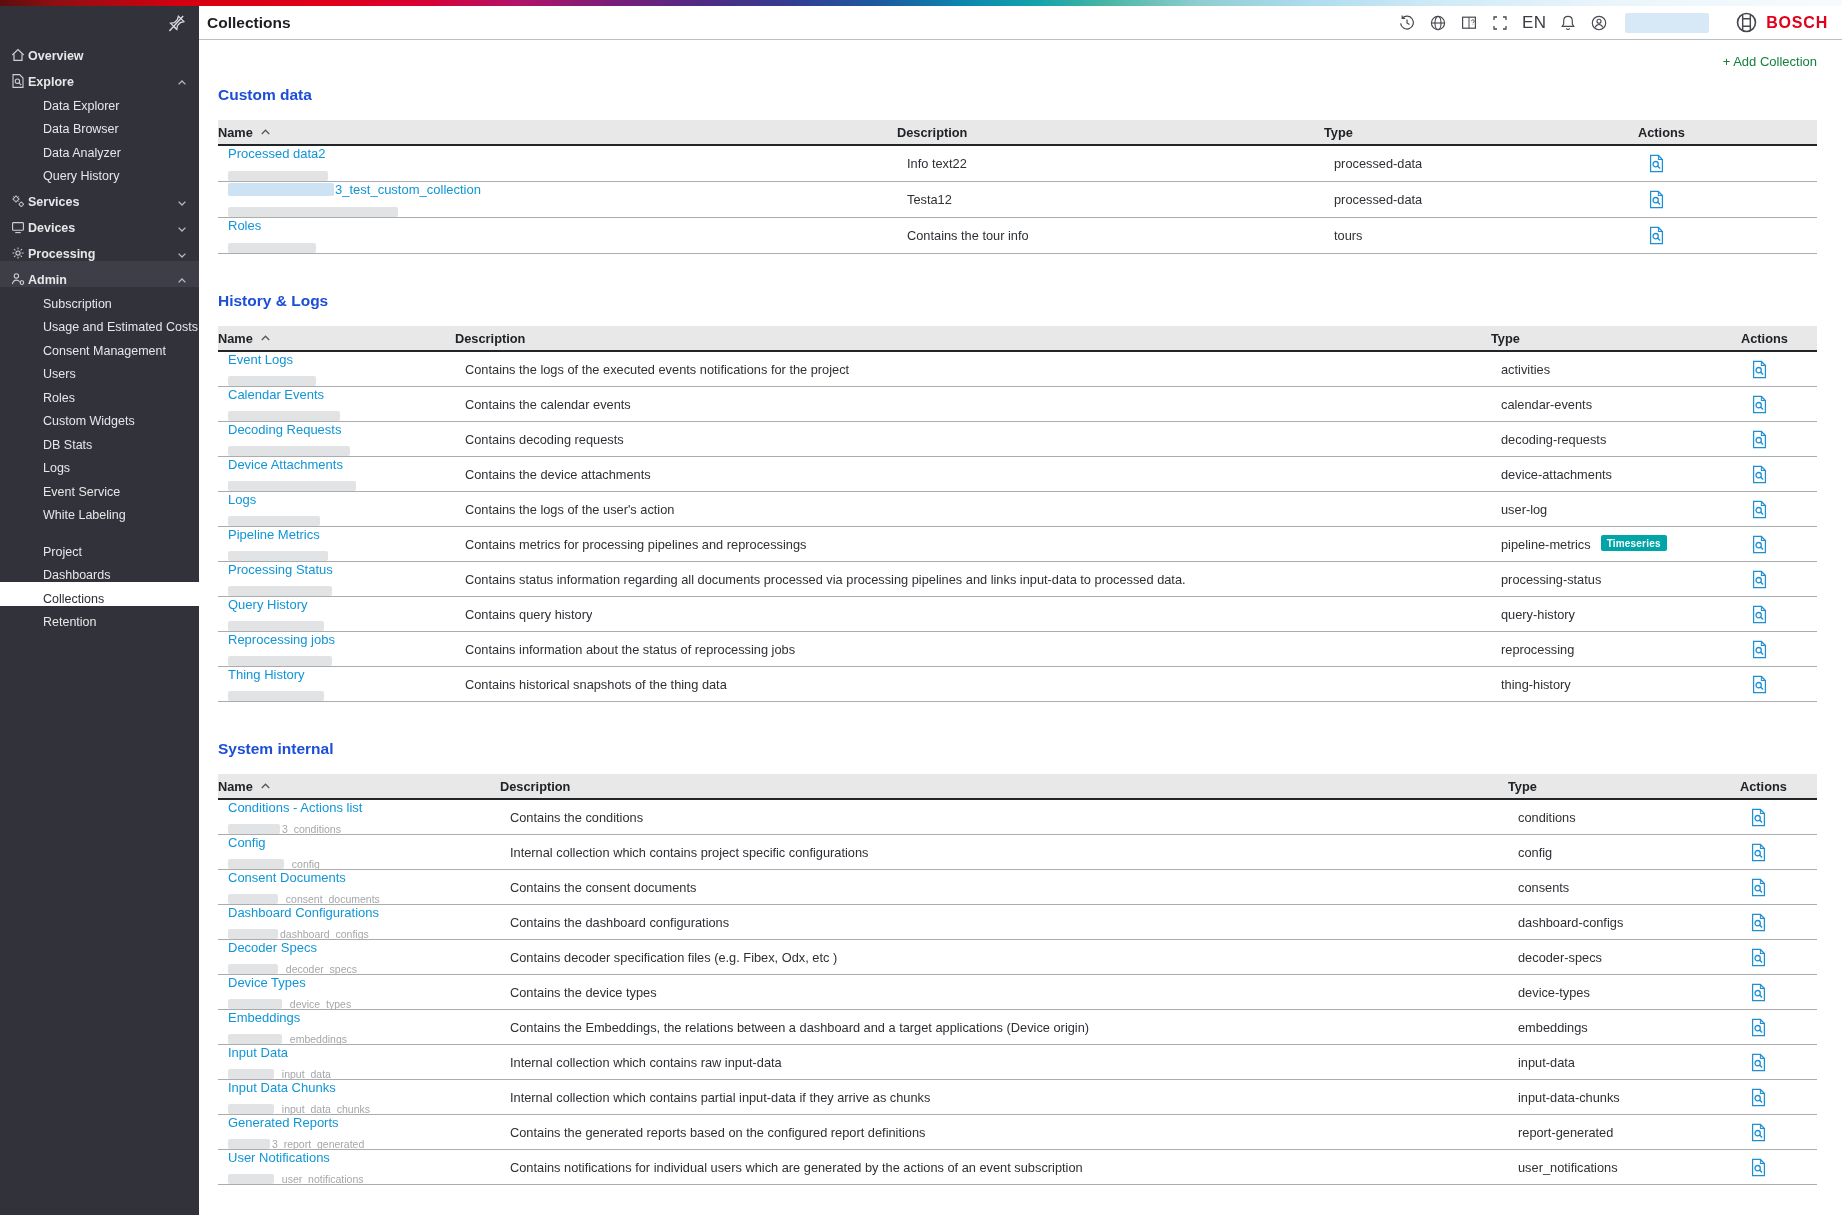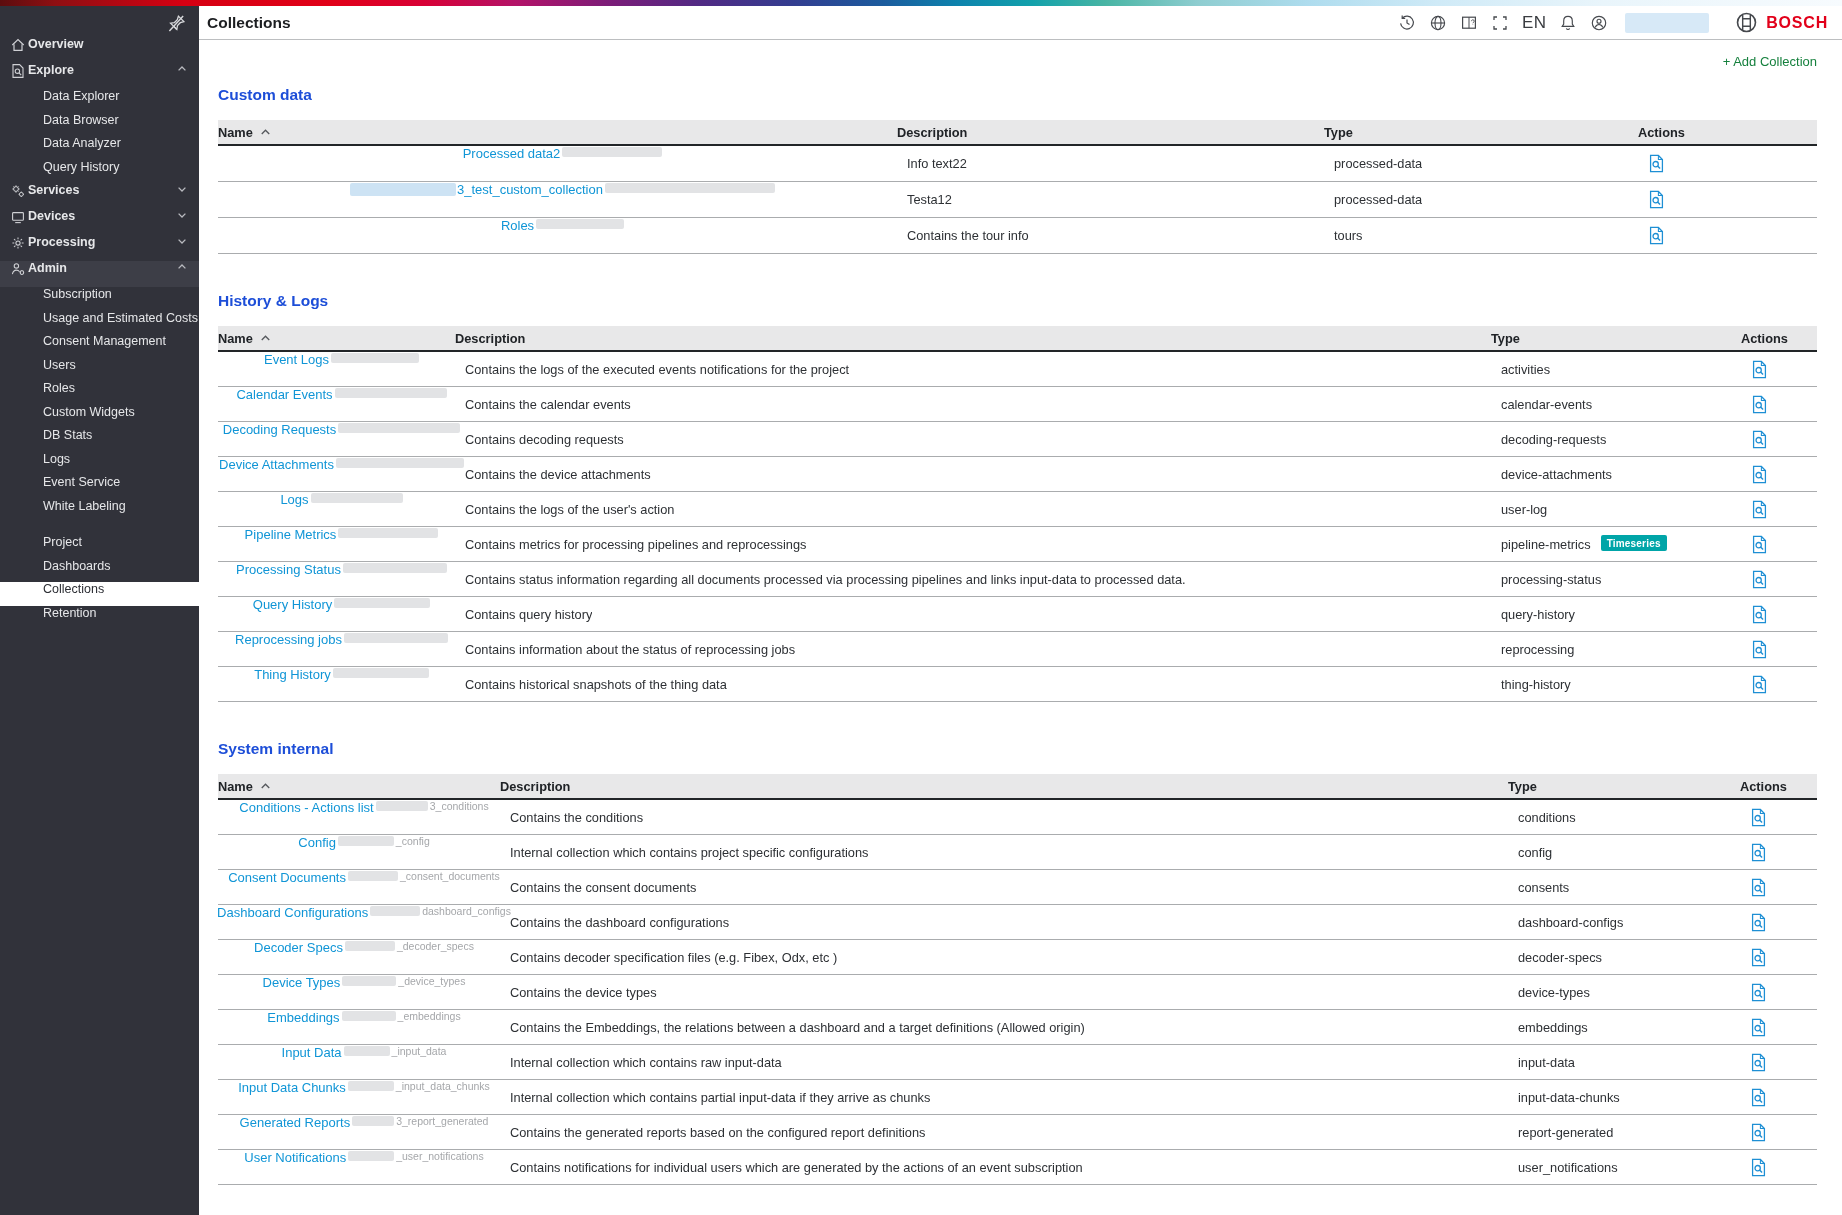--- a/index.html
+++ b/index.html
@@ -5,21 +5,21 @@
   *{box-sizing:border-box;margin:0;padding:0}
   html,body{width:1842px;height:1215px;background:#fff;font-family:"Liberation Sans",sans-serif;overflow:hidden}
   .app{width:1842px;height:1215px;display:flex;flex-direction:column;background:#fff}
   .supergraphic{height:6px;flex:none;background:linear-gradient(90deg,#5c0d0e 0,#8f0f12 3%,#d60012 10%,#e10018 18%,#d80035 23%,#b31368 28%,#7c1c78 33%,#512a84 38%,#333d90 43%,#1b5c9e 48%,#0d83ad 52%,#12a1ab 56%,#48b5a4 60%,#8ecdd0 65%,#aedcee 71%,#cfeaf7 78%,#e9f5fb 87%,#f7fbfe 100%)}
   .layout{flex:1;display:flex;min-height:0}
   
   .sidebar{width:199px;flex:none;background:#31323a;color:#e6e7e9;position:relative}
   .pin{position:absolute;top:8px;right:13px;width:19px;height:19px;color:#d8d9dc;cursor:pointer}
   .pin svg{width:100%;height:100%}
   .sidebar nav{margin-top:31px}
-  .nav-item{display:flex;align-items:flex-start;height:23.5px;padding:0 6px 0 43px;font-size:12.5px;cursor:pointer;white-space:nowrap}
+  .nav-item{display:flex;align-items:flex-end;height:23.5px;padding:0 6px 0 43px;font-size:12.5px;cursor:pointer;white-space:nowrap}
   .nav-item.top{height:26px;padding-left:10px;font-weight:700}
   .nav-item.top .icon{width:16px;height:16px;margin-right:2px;color:#cfd0d4;flex:none}
   .nav-item .icon svg{width:100%;height:100%;display:block}
   .nav-item .chev{width:12px;height:12px;margin-left:auto;margin-right:5px;color:#b9babf}
   .nav-item.hl{background:#3d3e47}
   .nav-item.active{background:#ffffff;color:#2c2e34}
   .nav-item.gap{margin-top:13px}
   
   main{flex:1;display:flex;flex-direction:column;min-width:0}
   .topbar{height:34px;flex:none;display:flex;align-items:center;padding:0 14px 0 8px;border-bottom:1px solid #bcbec0;background:#fff}
@@ -43,21 +43,21 @@
   .history-logs .row{grid-template-columns:237px 1036px 250px 76px}
   .system-internal .row{grid-template-columns:282px 1008px 232px 77px}
   .thead{height:26px;background:#e8e8e9;border-bottom:2px solid #222528}
   .th{display:flex;align-items:center;font-weight:700;font-size:12.8px;color:#202327}
   .th .sort{width:11px;height:11px;margin-left:7px;color:#55585c}
   .th .sort svg{width:100%;height:100%;display:block}
   .tr{border-bottom:1px solid #aaacae}
   .custom-data .tr{height:36px}
   .history-logs .tr,.system-internal .tr{height:35px}
   .td{display:flex;align-items:center;padding-left:10px;min-width:0}
-  .td.name-cell{align-items:flex-start;justify-content:center;gap:2px}
+  .td.name-cell{flex-direction:column;align-items:flex-start;justify-content:space-between;gap:2px}
   .namelink{color:#1095d6;font-size:13px;text-decoration:none;cursor:pointer;white-space:nowrap}
   .nameline{display:flex;align-items:center}
   .subline{display:flex;align-items:center;height:11px}
   .redact{display:inline-block;border-radius:2px}
   .redact.gray{height:10px;background:#e2e3e5}
   .redact.blue{height:13px;background:#cde3f4;margin-right:1px}
   .suffix{font-size:10.5px;color:#a5a7aa;margin-left:2px;white-space:nowrap}
   .desc,.type-text{font-size:12.8px;color:#2d3034;white-space:nowrap;overflow:hidden}
   .badge{display:inline-block;margin-left:10px;background:#00a5a8;color:#fff;font-size:10px;font-weight:700;padding:2.5px 6px;border-radius:2px;letter-spacing:.2px;transform:translateY(-1px)}
   .action-btn{background:none;border:none;color:#1e8fd4;width:17px;height:19px;cursor:pointer;padding:0}
@@ -841,21 +841,21 @@
                 <div class="td name-cell">
                   <div class="nameline">
                     <a class="namelink">Embeddings</a>
                   </div>
                   <div class="subline">
                     <span class="redact gray" style="width: 54px;"></span>
                     <span class="suffix">_embeddings</span>
                   </div>
                 </div>
                 <div class="td">
-                  <span class="desc">Contains the Embeddings, the relations between a dashboard and a target definitions (Allowed origin)</span>
+                  <span class="desc">Contains the Embeddings, the relations between a dashboard and a target applications (Device origin)</span>
                 </div>
                 <div class="td">
                   <span class="type-text">embeddings</span>
                 </div>
                 <div class="td">
                   <button class="action-btn">
                     <svg viewBox="0 0 16 18" fill="none" stroke="currentColor" stroke-width="1.2">
                       <path d="M2.4 1.4 h7.4 l3.8 3.8 V16.6 H2.4 Z"></path>
                       <path d="M9.8 1.4 V5.2 h3.8" stroke-width="1"></path>
                       <circle cx="7.2" cy="9.6" r="2.5"></circle>

